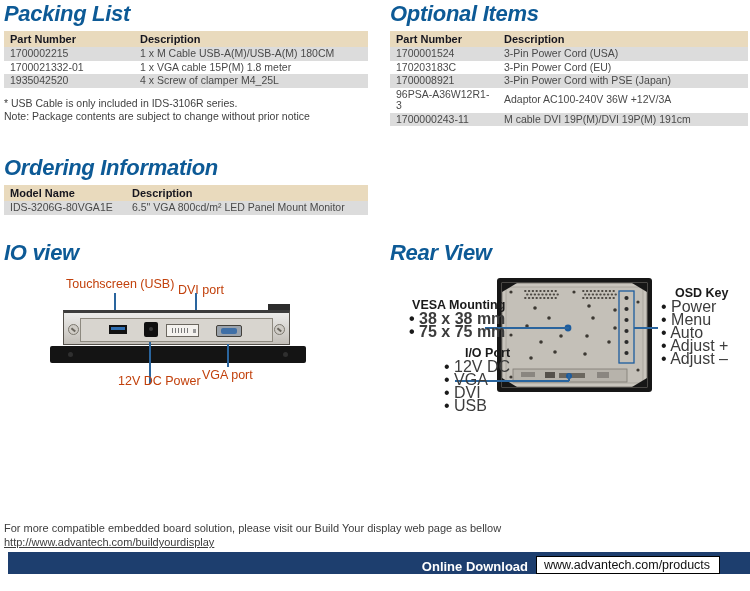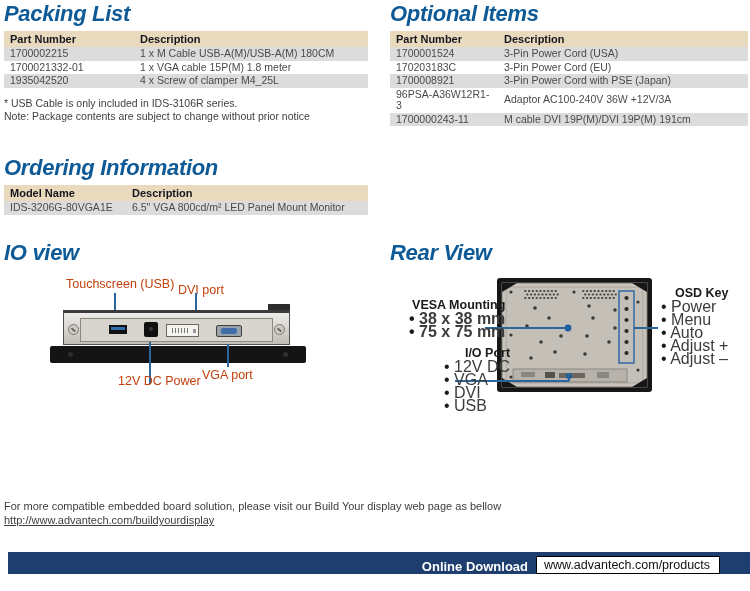--- a/index.html
+++ b/index.html
@@ -271,21 +271,21 @@
       <ul class="bullets">
           <li>Power</li>
           <li>Menu</li>
           <li>Auto</li>
           <li>Adjust +</li>
           <li>Adjust –</li>
         </ul>
     </div>
   </div>
 
-  <div class="abs" style="left:4px; top:499px; font-size:11px; line-height:14px; color:#3d3d3d;">
+  <div class="abs" style="left:4px; top:521px; font-size:11px; line-height:14px; color:#3d3d3d;">
     <div>For more compatible embedded board solution,  please visit our Build Your display web page as bellow</div>
     <a class="note-link" href="#">http://www.advantech.com/buildyourdisplay</a>
   </div>
 
   <div class="bar">
     <span class="bar-label">Online Download</span>
     <div class="bar-box">www.advantech.com/products</div>
   </div>
 
 </div>

